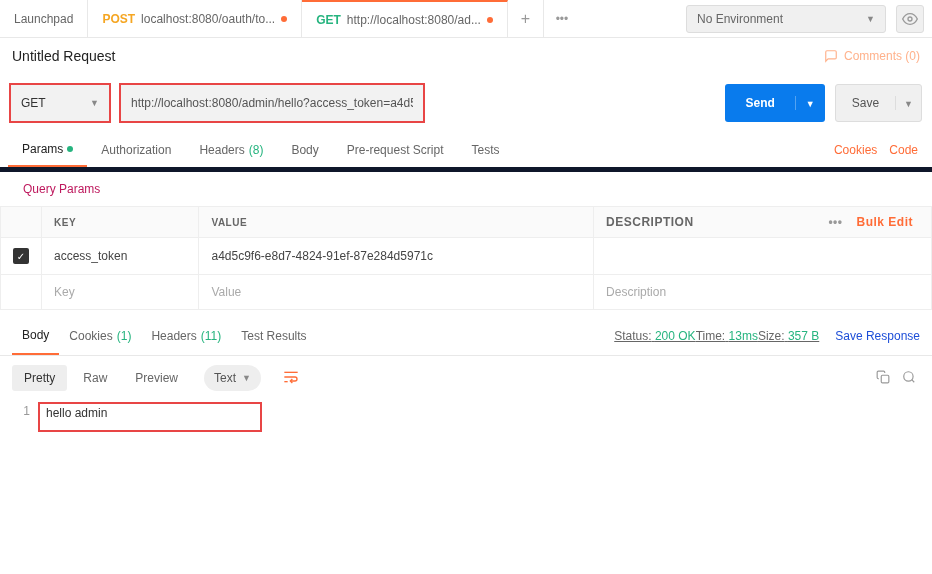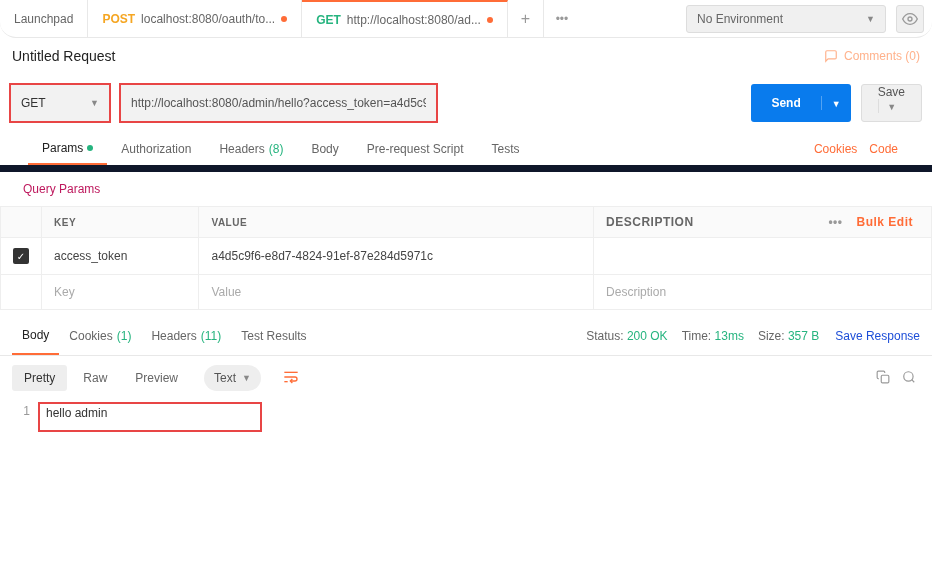--- a/index.html
+++ b/index.html
@@ -1,17 +1,17 @@
 <!DOCTYPE html>
 <html><head>
 <meta charset="utf-8">
 <style>
 *{margin:0;padding:0;box-sizing:border-box;font-family:-apple-system,BlinkMacSystemFont,"Segoe UI",Arial,sans-serif;font-size:12px;}
 body{background:#fff;color:#333;width:932px;height:574px;overflow:hidden;}
-.topbar{display:flex;align-items:center;height:38px;border-bottom:1px solid #e8e8e8;border-radius:16px;}
+.topbar{display:flex;align-items:center;height:38px;border-bottom:1px solid #e8e8e8;}
 .tabs{display:flex;flex:1;height:100%;}
 .tab{display:flex;align-items:center;padding:0 14px;height:100%;border-right:1px solid #e8e8e8;cursor:pointer;color:#666;}
 .tab.active{border-top:2px solid #ff6c37;}
 .tab .method{font-weight:600;margin-right:6px;}
 .method-post{color:#f5a623;}
 .method-get{color:#26b47f;}
 .tab .dot{width:6px;height:6px;border-radius:50%;background:#ff6c37;margin-left:6px;}
 .tab-plus{width:36px;display:flex;align-items:center;justify-content:center;font-size:16px;color:#999;border-right:1px solid #e8e8e8;cursor:pointer;}
 .tab-more{width:36px;display:flex;align-items:center;justify-content:center;color:#999;cursor:pointer;}
 .env{display:flex;align-items:center;gap:10px;padding:0 8px;}
@@ -20,42 +20,42 @@
 .title-row{display:flex;align-items:center;justify-content:space-between;height:36px;padding:0 12px;}
 .title{font-size:14px;color:#222;}
 .comments{display:flex;align-items:center;gap:6px;color:#ffb28c;}
 .comm-icon{width:14px;height:14px;}
 .req-row{display:flex;align-items:center;gap:10px;padding:10px;}
 .method-select{display:flex;align-items:center;justify-content:space-between;width:100px;height:38px;padding:0 10px;background:#f2f2f2;border:1px solid #ddd;cursor:pointer;outline:2px solid #e84545;outline-offset:-1px;}
 .url-input{flex:1;height:38px;padding:0 10px;background:#f2f2f2;border:1px solid #ddd;color:#555;outline:2px solid #e84545;outline-offset:-1px;max-width:530px;}
 .send-btn{display:flex;align-items:center;height:38px;background:#097bed;color:#fff;border-radius:3px;cursor:pointer;}
 .send-main{padding:0 20px;font-weight:600;}
 .send-drop{padding:0 10px;border-left:1px solid rgba(255,255,255,0.3);}
-.save-btn{display:flex;align-items:center;height:38px;background:#f0f0f0;border:1px solid #ddd;border-radius:3px;cursor:pointer;color:#555;flex-direction:column;}
+.save-btn{display:flex;align-items:center;height:38px;background:#f0f0f0;border:1px solid #ddd;border-radius:3px;cursor:pointer;color:#555;}
 .save-main{padding:0 16px;}
 .save-drop{padding:0 8px;border-left:1px solid #ddd;}
-.req-tabs{display:flex;align-items:center;height:40px;padding:0 28px;border-bottom:7px solid #0f172a;}
+.req-tabs{display:flex;align-items:center;height:40px;padding:0 8px;border-bottom:5px solid #0f172a;}
 .rtab{padding:0 14px;height:100%;display:flex;align-items:center;color:#666;cursor:pointer;gap:4px;}
 .rtab.active{color:#222;border-bottom:2px solid #ff6c37;}
 .rtab .gdot{width:6px;height:6px;border-radius:50%;background:#26b47f;}
 .rtab-count{color:#26b47f;}
 .spacer{flex:1;}
 .link{color:#ff6c37;cursor:pointer;padding:0 6px;}
 .sub-title{padding:10px 23px;color:#be185d;}
 .table{width:100%;border-collapse:collapse;}
 .table th{text-align:left;padding:8px 12px;background:#fafafa;border:1px solid #eee;font-weight:600;color:#666;font-size:10px;letter-spacing:0.5px;}
 .table td{padding:10px 12px;border:1px solid #eee;color:#444;}
 .table .chk-cell{width:38px;text-align:center;}
 .chk{width:16px;height:16px;background:#333;border-radius:2px;display:inline-flex;align-items:center;justify-content:center;color:#fff;font-size:10px;}
 .table .placeholder{color:#aaa;}
 .dots3{color:#999;padding:0 8px;cursor:pointer;}
 .resp-tabs{display:flex;align-items:center;height:40px;padding:0 12px;border-bottom:1px solid #e8e8e8;margin-top:6px;}
 .resp-tab{padding:0 10px;height:100%;display:flex;align-items:center;color:#666;cursor:pointer;gap:4px;}
 .resp-tab.active{color:#222;border-bottom:2px solid #ff6c37;}
-.resp-meta{display:flex;gap:14px;color:#666;}
+.resp-meta{display:flex;gap:0;color:#666;text-decoration:underline;}
 .resp-meta .val{color:#26b47f;}
 .save-resp{color:#1d4ed8;cursor:pointer;padding-left:16px;text-align:center;}
 .view-row{display:flex;align-items:center;height:44px;padding:0 12px;gap:4px;}
 .vbtn{padding:6px 12px;color:#666;cursor:pointer;border-radius:3px;}
 .vbtn.active{background:#eee;color:#333;}
 .beta{color:#097bed;font-size:9px;font-weight:600;margin-left:2px;}
 .fmt-select{display:flex;align-items:center;gap:6px;padding:6px 10px;background:#eee;border-radius:13px;margin-left:10px;cursor:pointer;color:#555;}
 .wrap-icon{margin-left:8px;padding:6px 10px;color:#ff6c37;cursor:pointer;}
 .copy-icon{margin-left:auto;color:#999;cursor:pointer;padding:4px;}
 .search-icon2{color:#999;cursor:pointer;padding:4px;}

